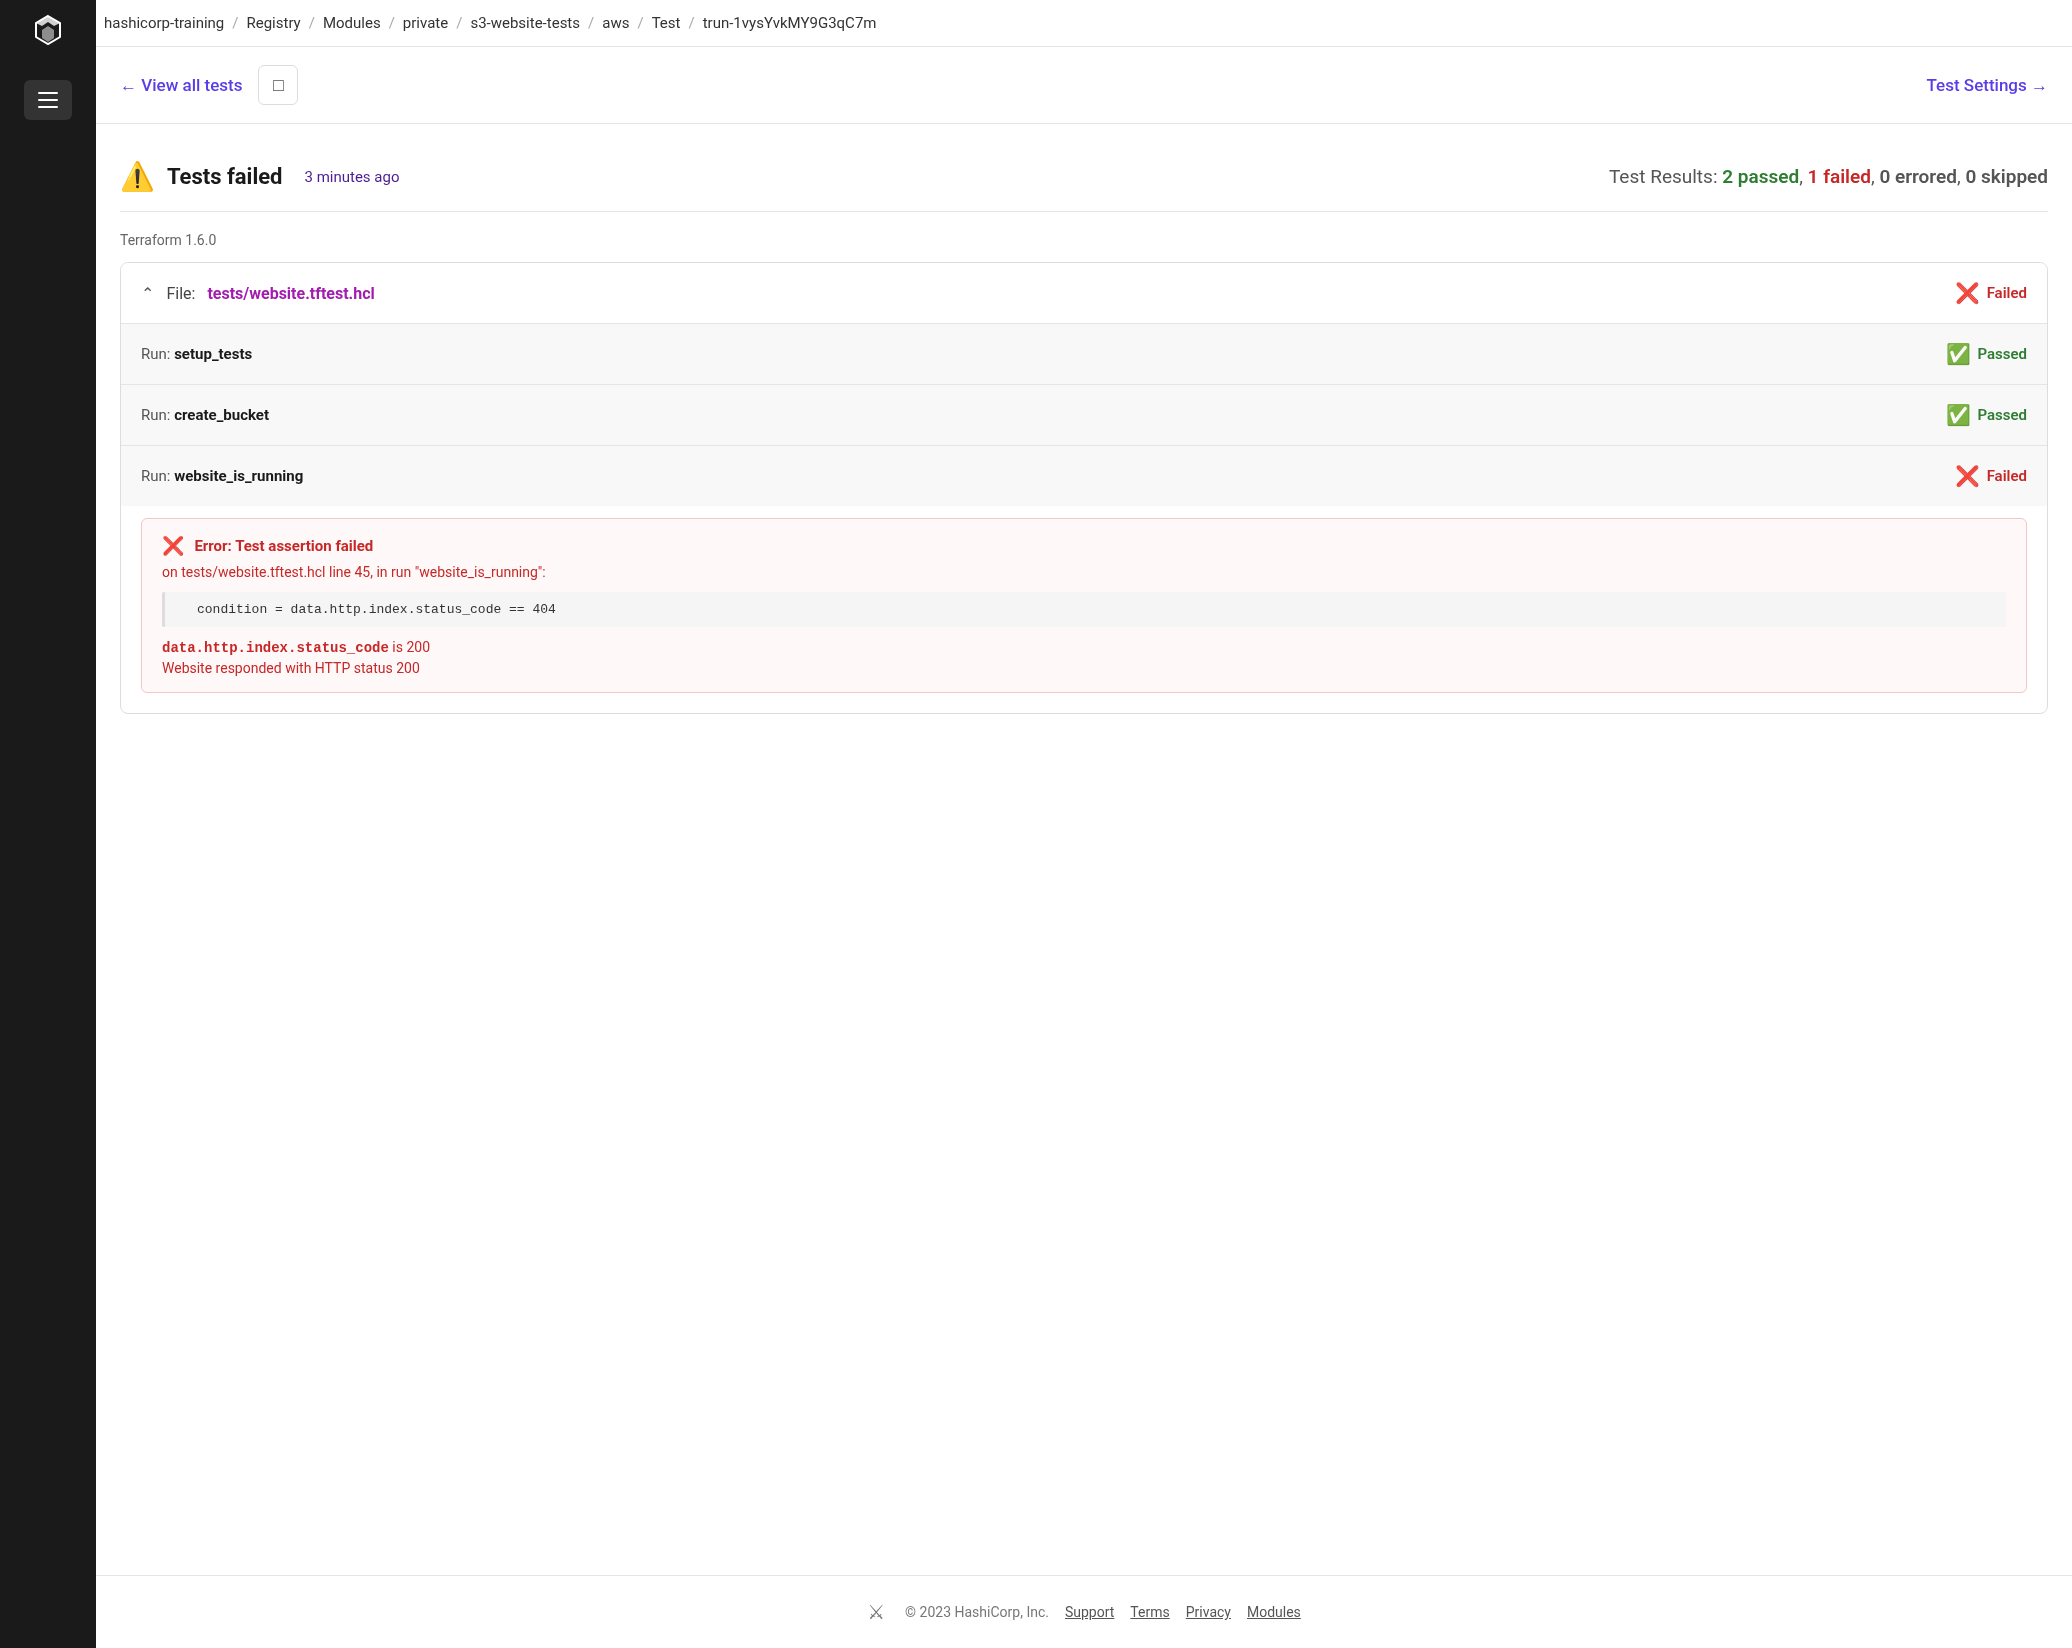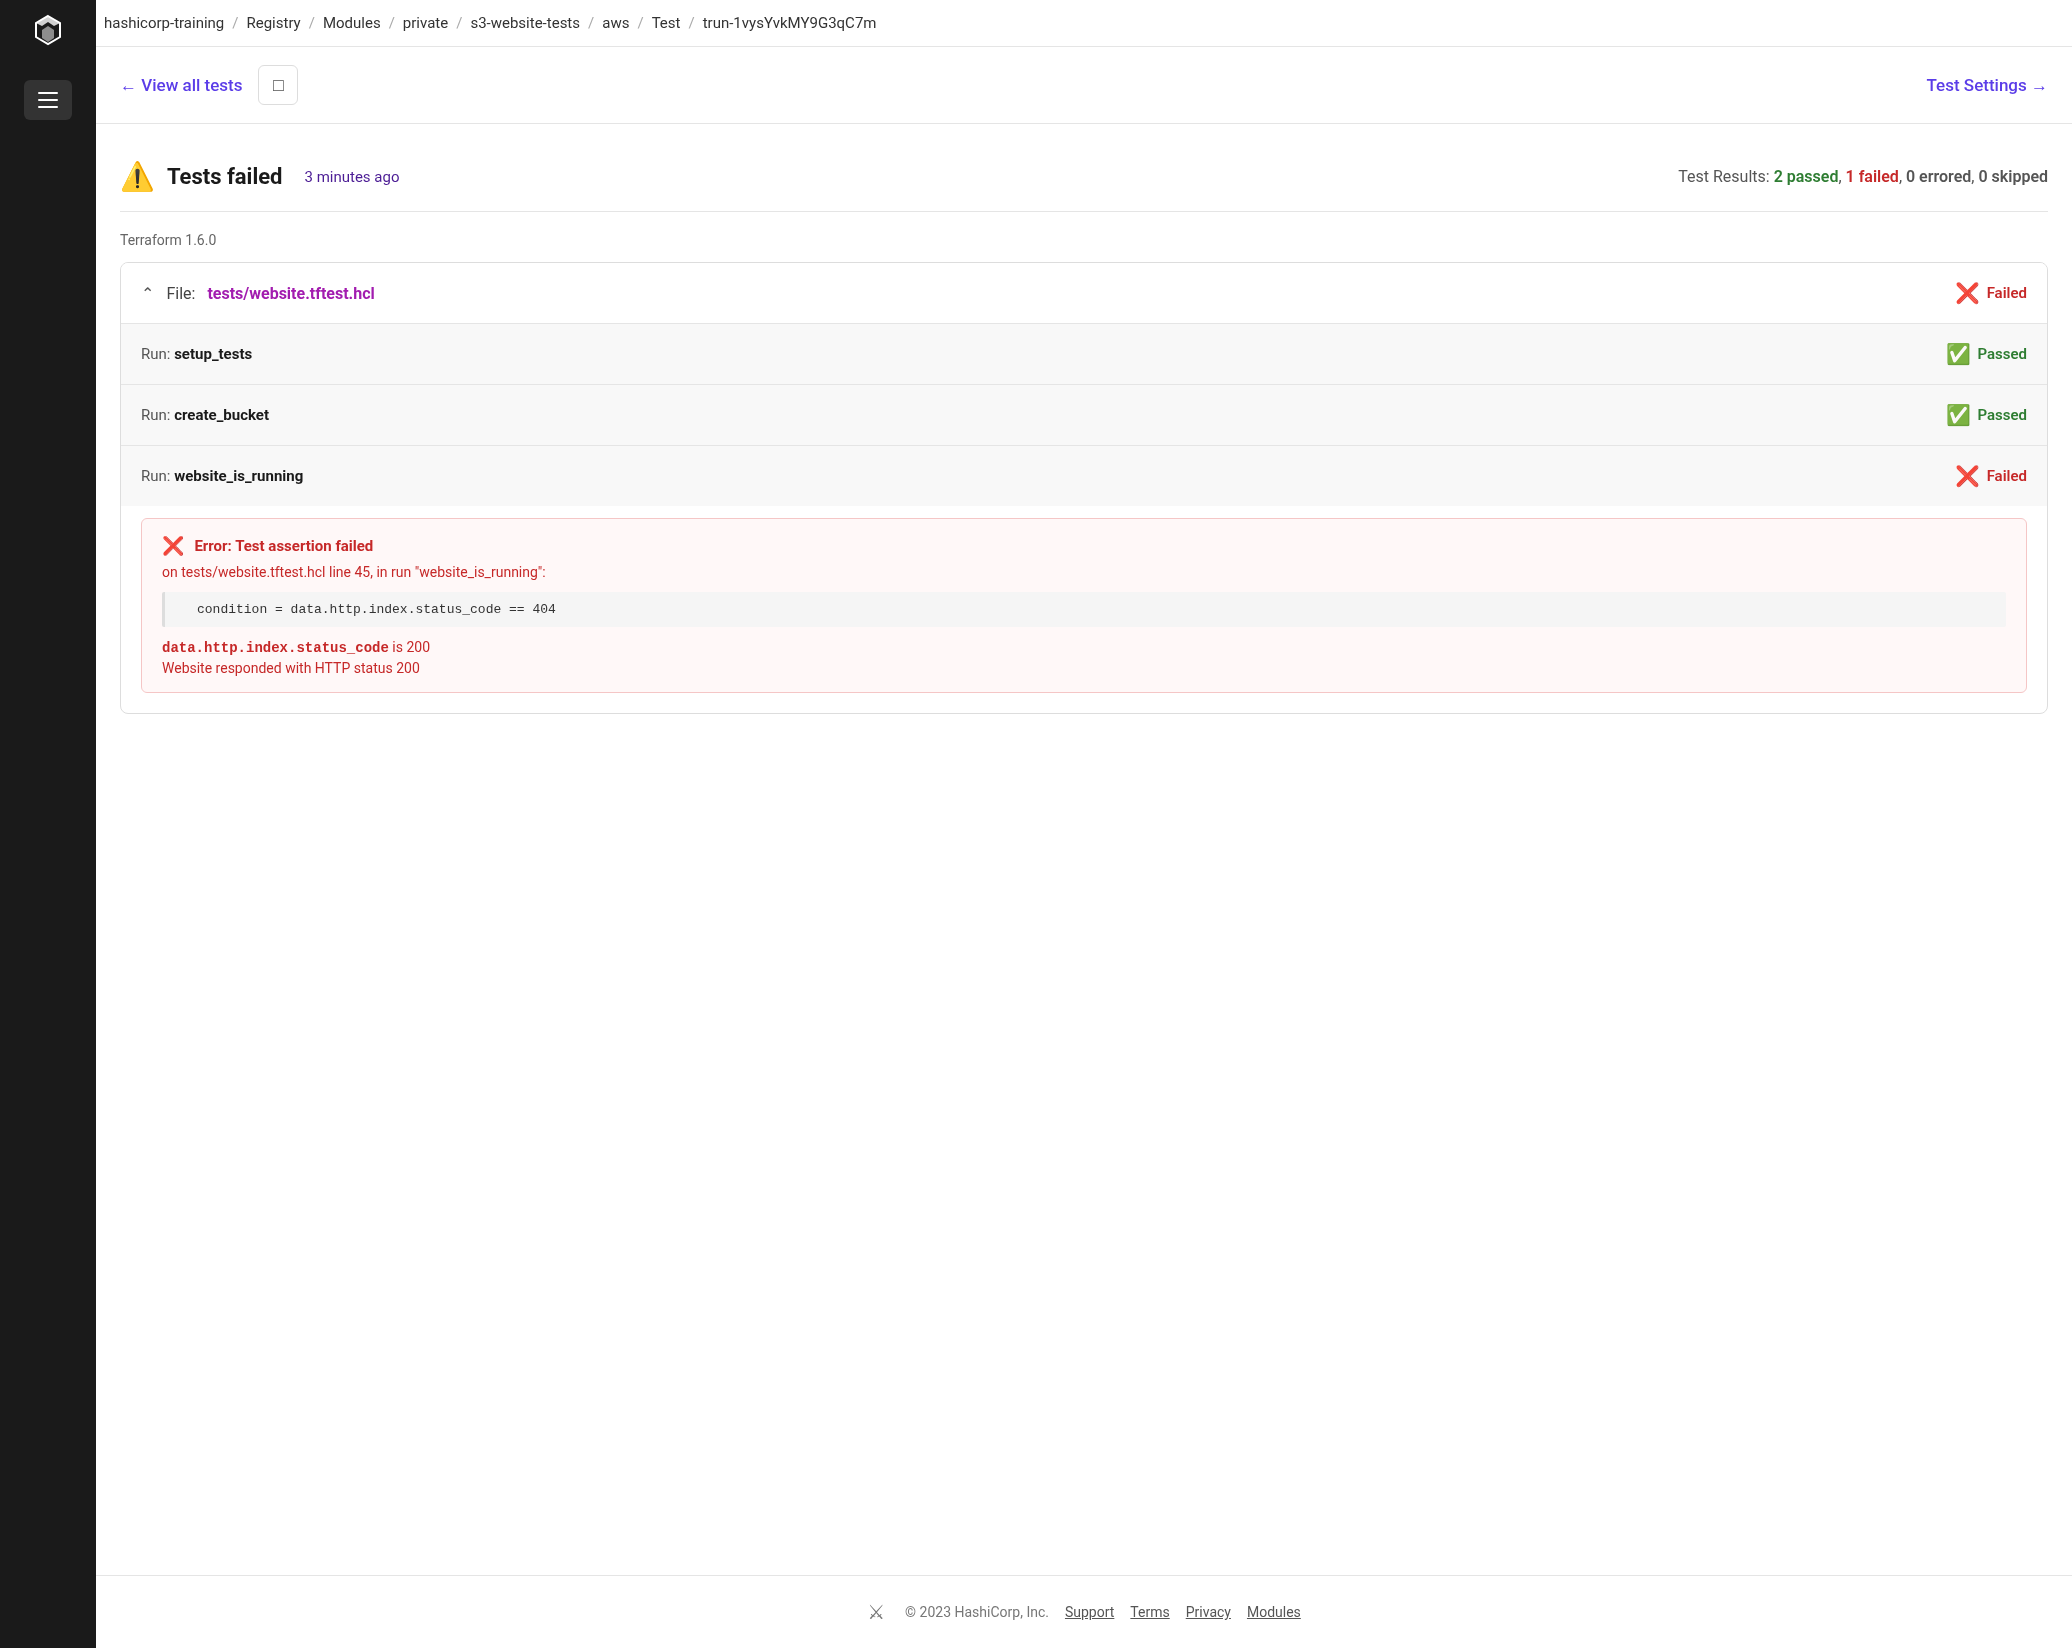--- a/index.html
+++ b/index.html
@@ -147,21 +147,21 @@
     .status-title {
       font-size: 22px;
       font-weight: 700;
       margin-right: 10px;
     }
     .status-time {
       font-size: 15px;
       color: #4c1d95;
     }
     .test-results {
-      font-size: 16px;
+      font-size: 19px;
       color: #555;
       text-align: center;
     }
     .test-results .passed { color: #2e7d32; font-weight: 600; }
     .test-results .failed-count { color: #c62828; font-weight: 600; }
     .test-results .neutral { font-weight: 600; }
 
     
     .terraform-info {
       font-size: 14px;

